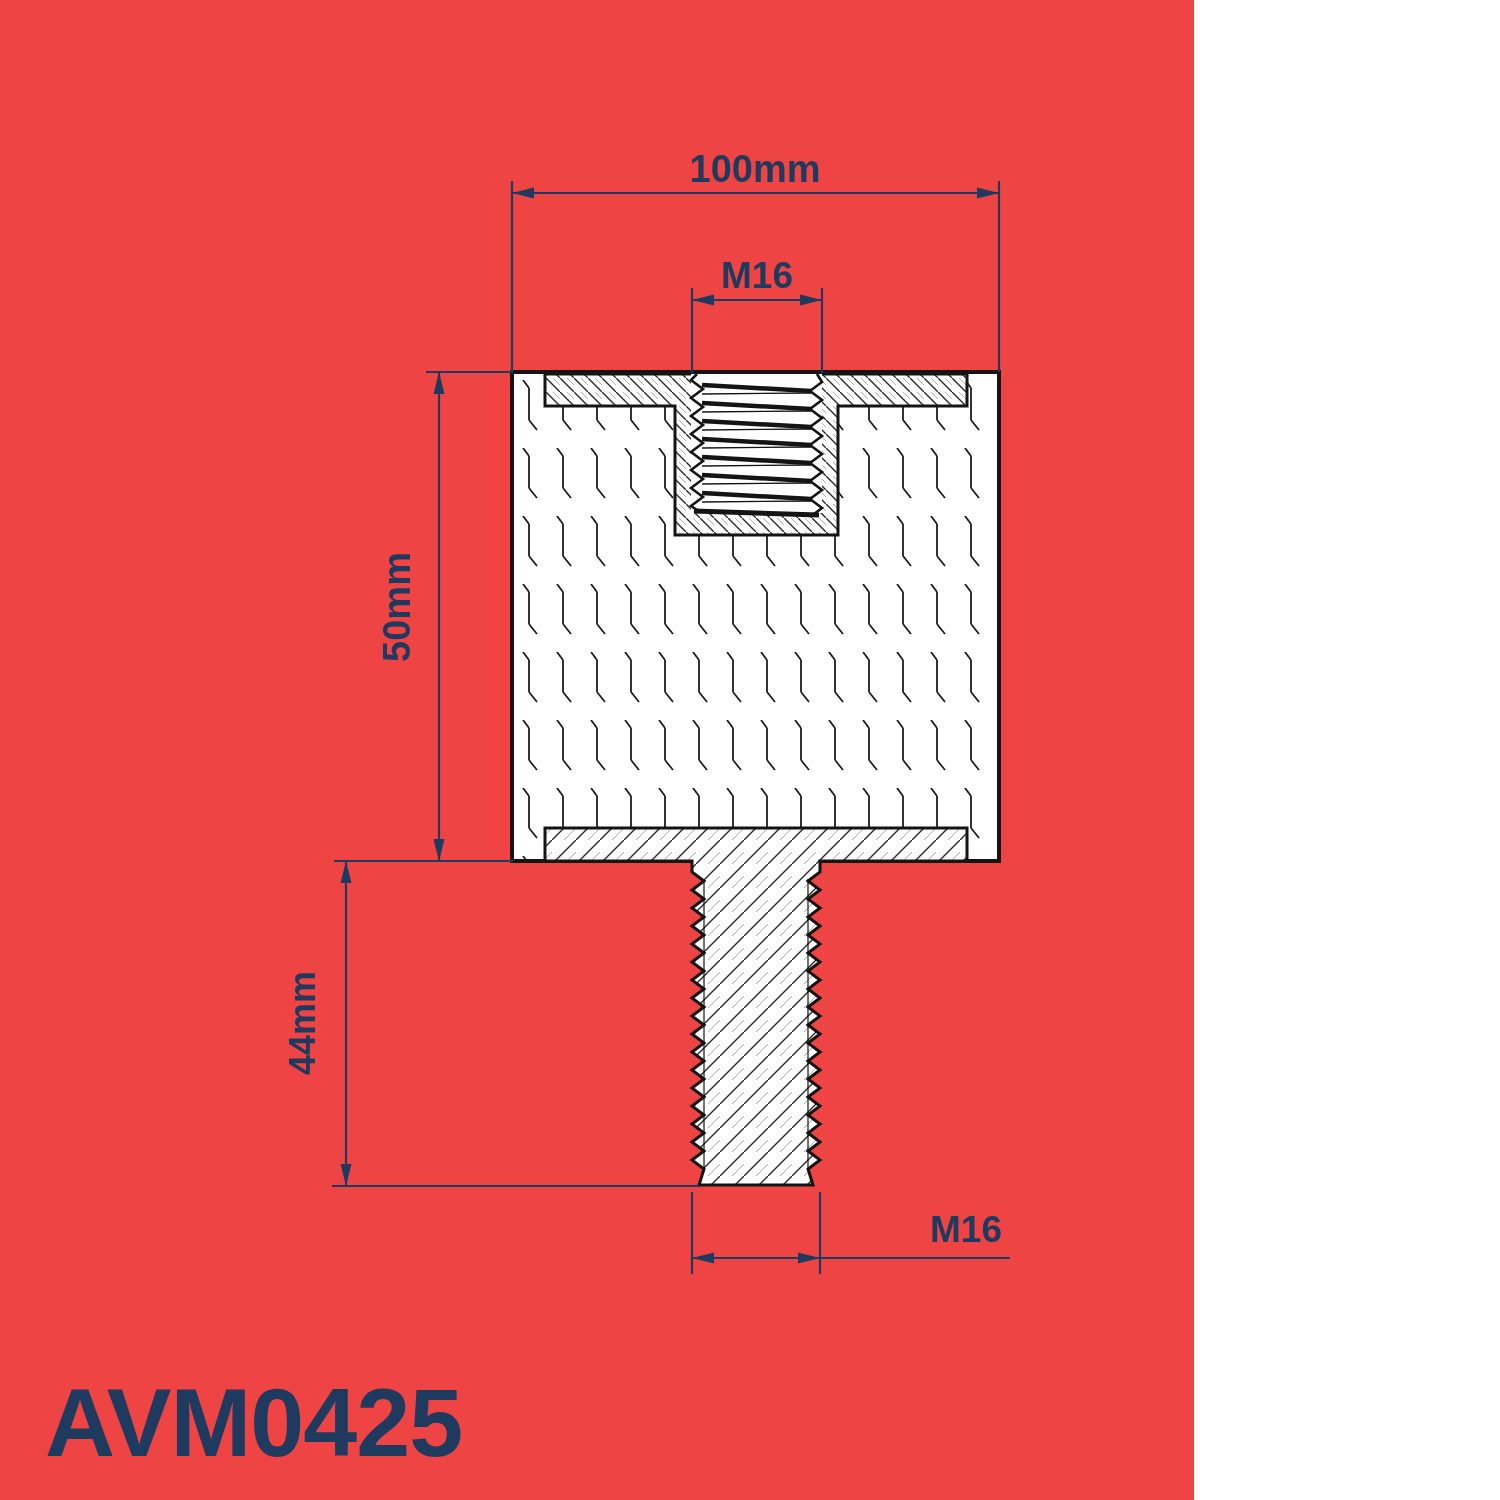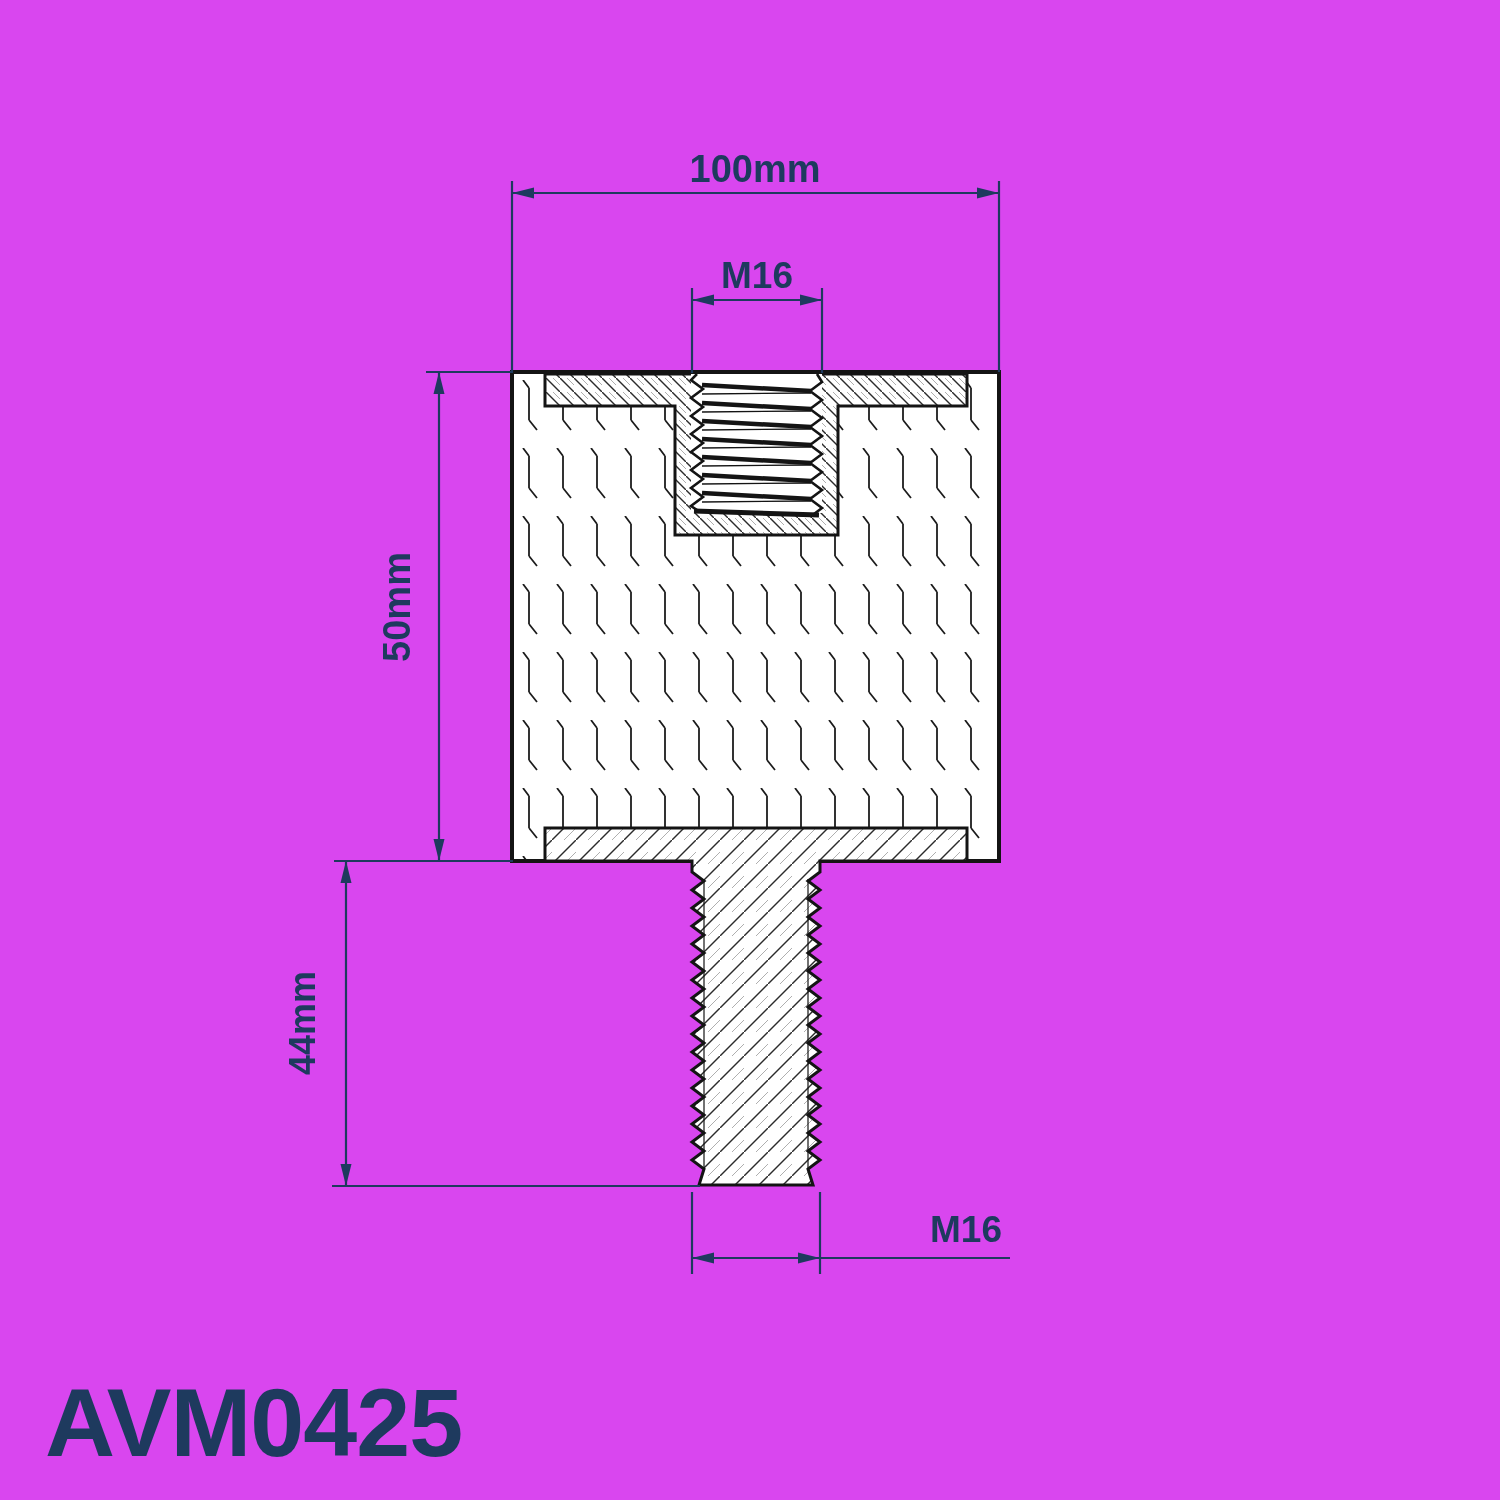--- a/index.html
+++ b/index.html
@@ -1,16 +1,16 @@
 <!DOCTYPE html>
 <html><head>
 <meta charset="utf-8">
 <style>
   html,body{margin:0;padding:0;background:#ffffff;}
-  .stage{width:1500px;height:1500px;position:relative;background:#d946ef;overflow:hidden;text-align:right;}
+  .stage{width:1194px;height:1500px;position:relative;background:#ef4444;overflow:hidden;text-align:right;}
   svg{display:block;}
   text{font-family:"Liberation Sans", sans-serif;font-weight:bold;}
 </style>
 </head>
 <body>
 
 <div class="stage">
 <svg width="1500" height="1500" viewBox="0 0 1500 1500">
   <defs>
 

